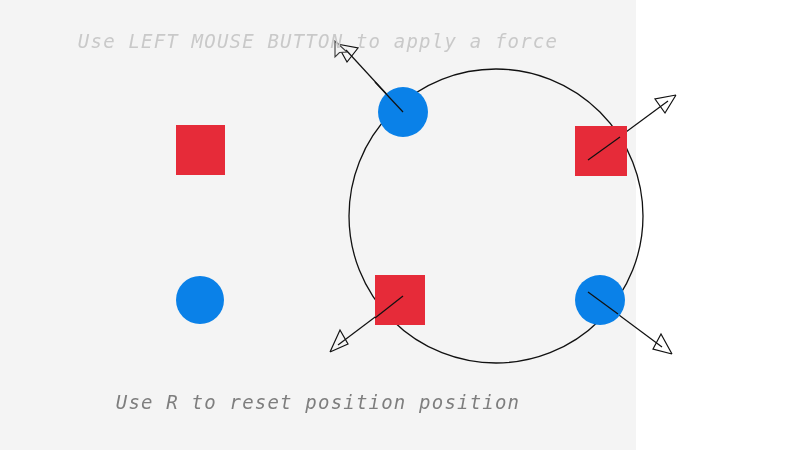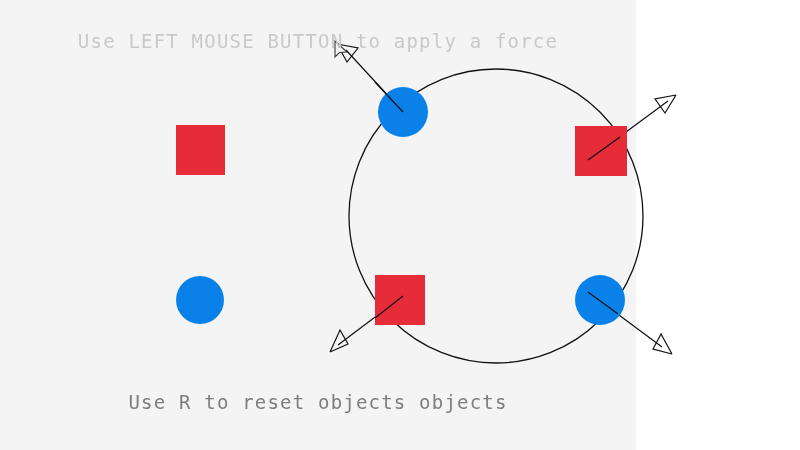--- a/index.html
+++ b/index.html
@@ -11,20 +11,21 @@
     width: 800px;
     height: 450px;
     overflow: hidden;
     font-family: "DejaVu Sans Mono", monospace;
   }
   #stage {
     position: relative;
     width: 636px;
     height: 450px;
     background: #f4f4f4;
+    font-style: italic;
   }
   #scene-svg {
     position: absolute;
     left: 0;
     top: 0;
     width: 800px;
     height: 450px;
   }
   .hint-text {
     position: absolute;
@@ -109,15 +110,15 @@
     <line x1="403" y1="296" x2="375" y2="318" stroke="#111111" stroke-width="1.2"></line>
     <line x1="588" y1="292" x2="618" y2="314" stroke="#111111" stroke-width="1.2"></line>
   </svg>
 
   <svg id="cursor" viewBox="0 0 16 22" xmlns="http://www.w3.org/2000/svg">
     <polygon points="1,1 1,17 5.5,12.5 13,12 1,1" fill="#f4f4f4" stroke="#3a3a3a" stroke-width="1.1"></polygon>
   </svg>
 
   <div class="hint-text" id="hint-top">Use LEFT MOUSE BUTTON to apply a force</div>
 
-  <div class="hint-text" id="hint-bottom">Use R to reset objects objects</div>
+  <div class="hint-text" id="hint-bottom">Use R to reset position position</div>
 
 </div>
 
 </body></html>

